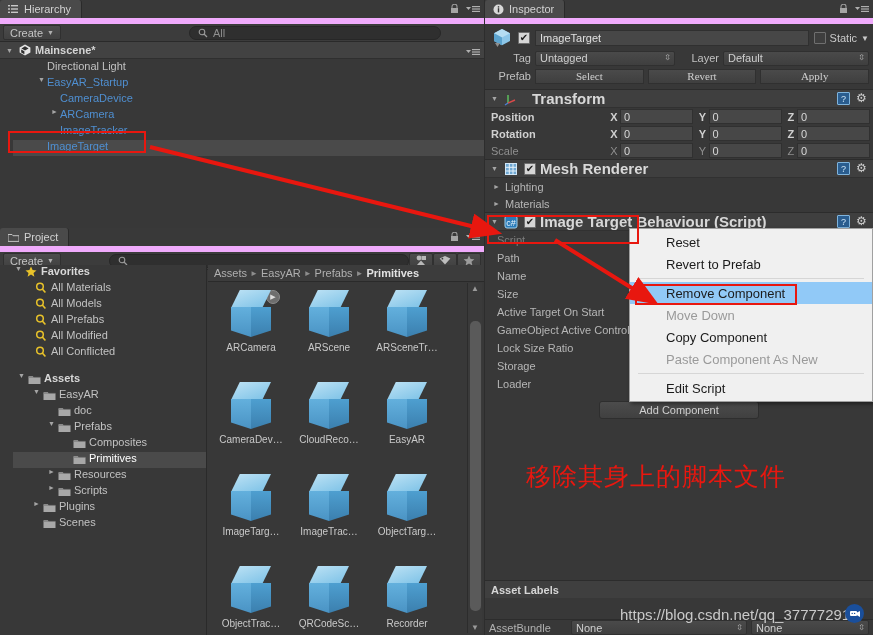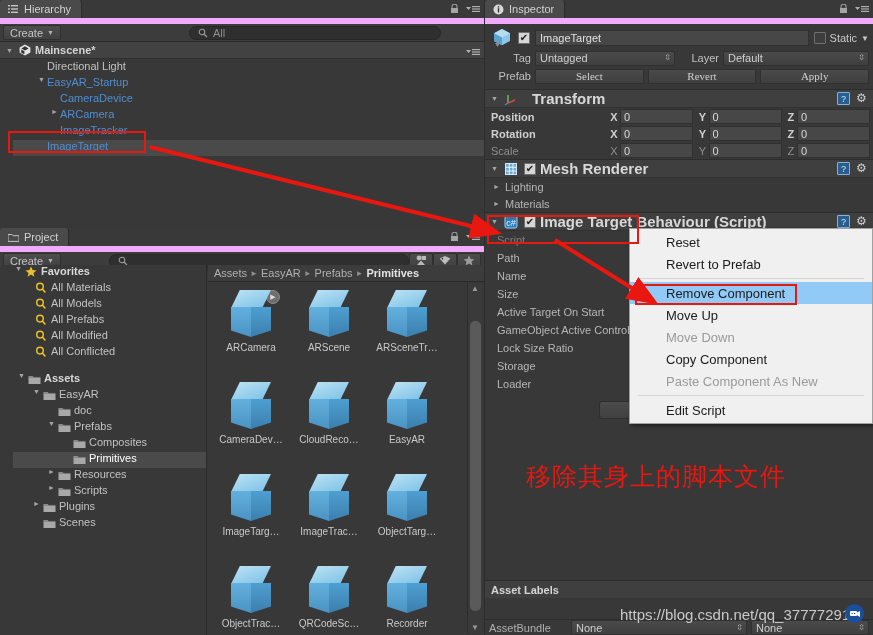--- a/index.html
+++ b/index.html
@@ -982,23 +982,20 @@
       <div class="mi">
         <span>Reset</span>
       </div>
       <div class="mi">
         <span>Revert to Prefab</span>
       </div>
       <div class="msep"></div>
       <div class="mi hl">
         <span>Remove Component</span>
       </div>
-      <div class="mi">
-        <span>Move Up</span>
-      </div>
       <div class="mi disabled">
         <span>Move Down</span>
       </div>
       <div class="mi">
         <span>Copy Component</span>
       </div>
       <div class="mi disabled">
         <span>Paste Component As New</span>
       </div>
       <div class="msep"></div>

